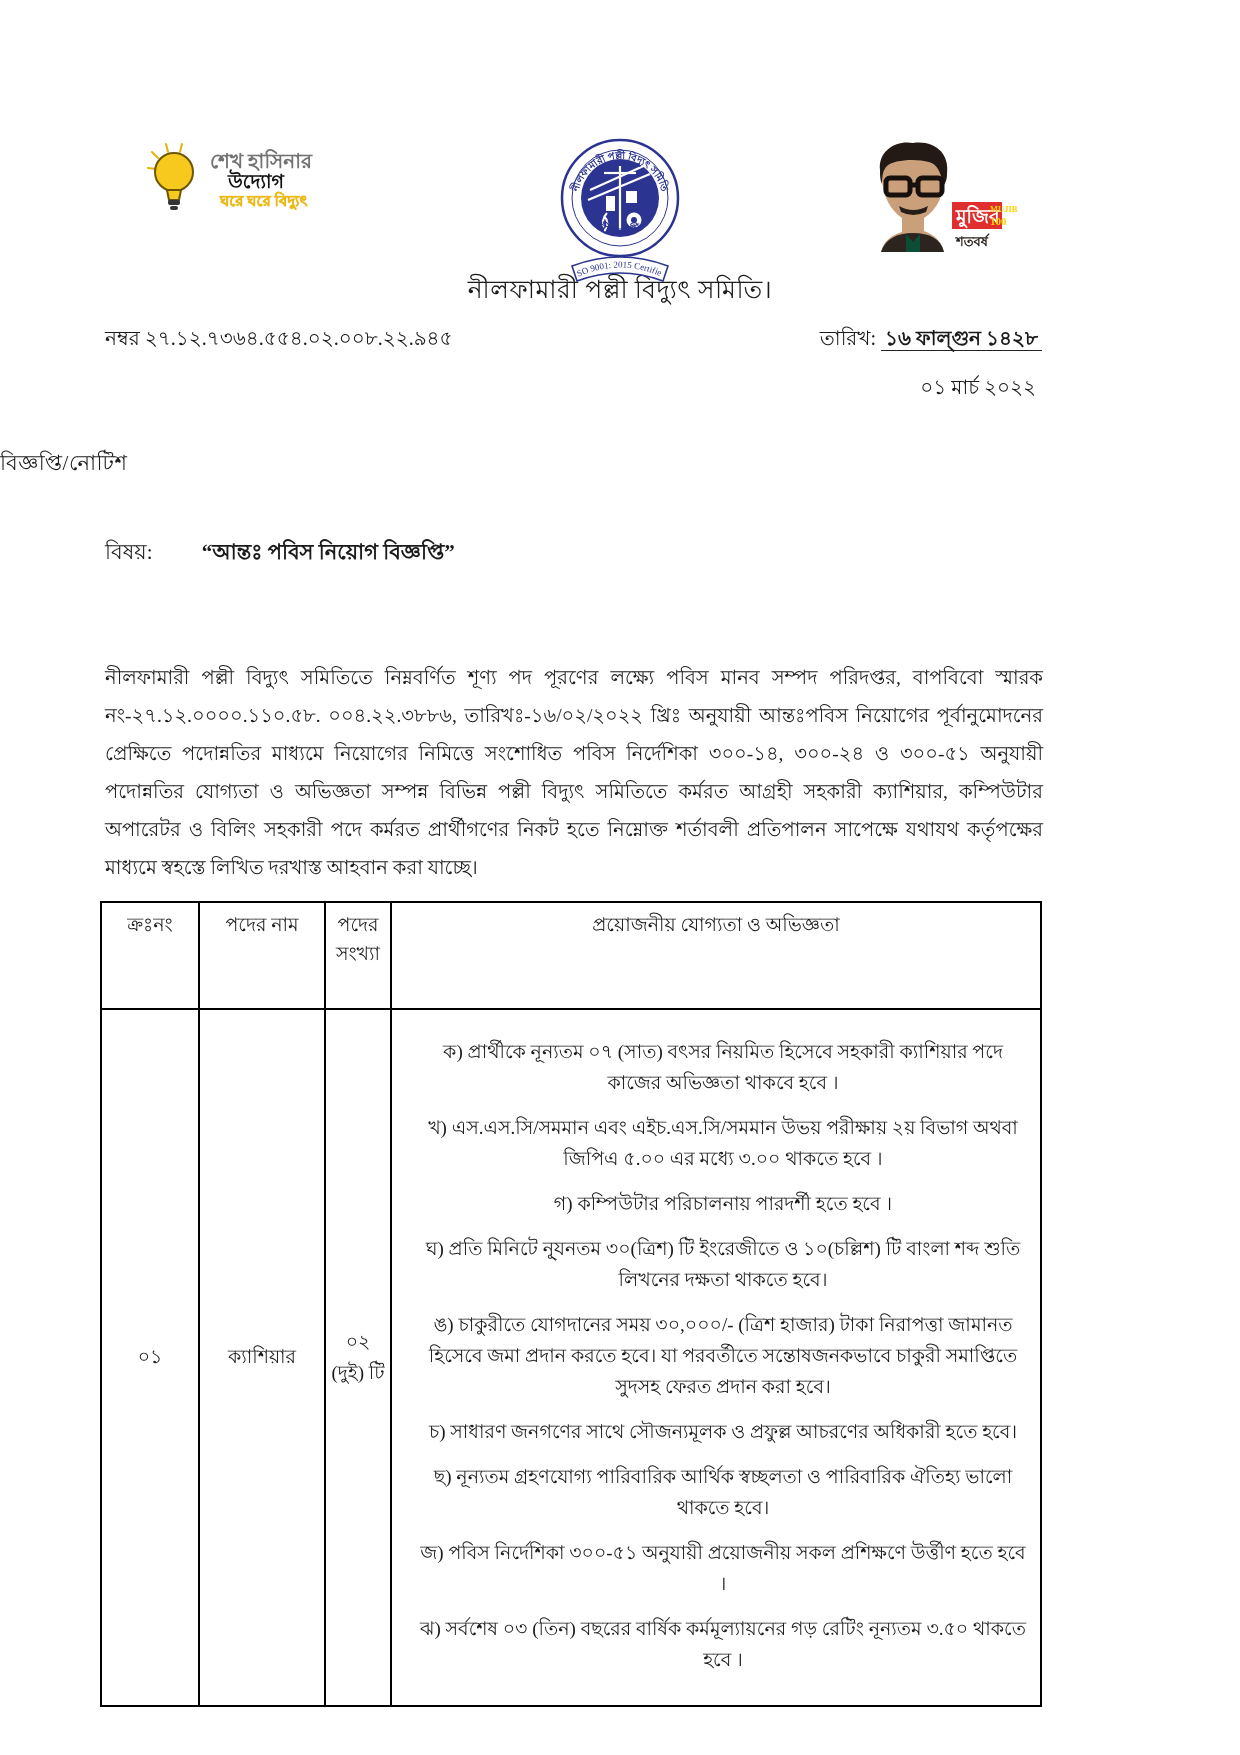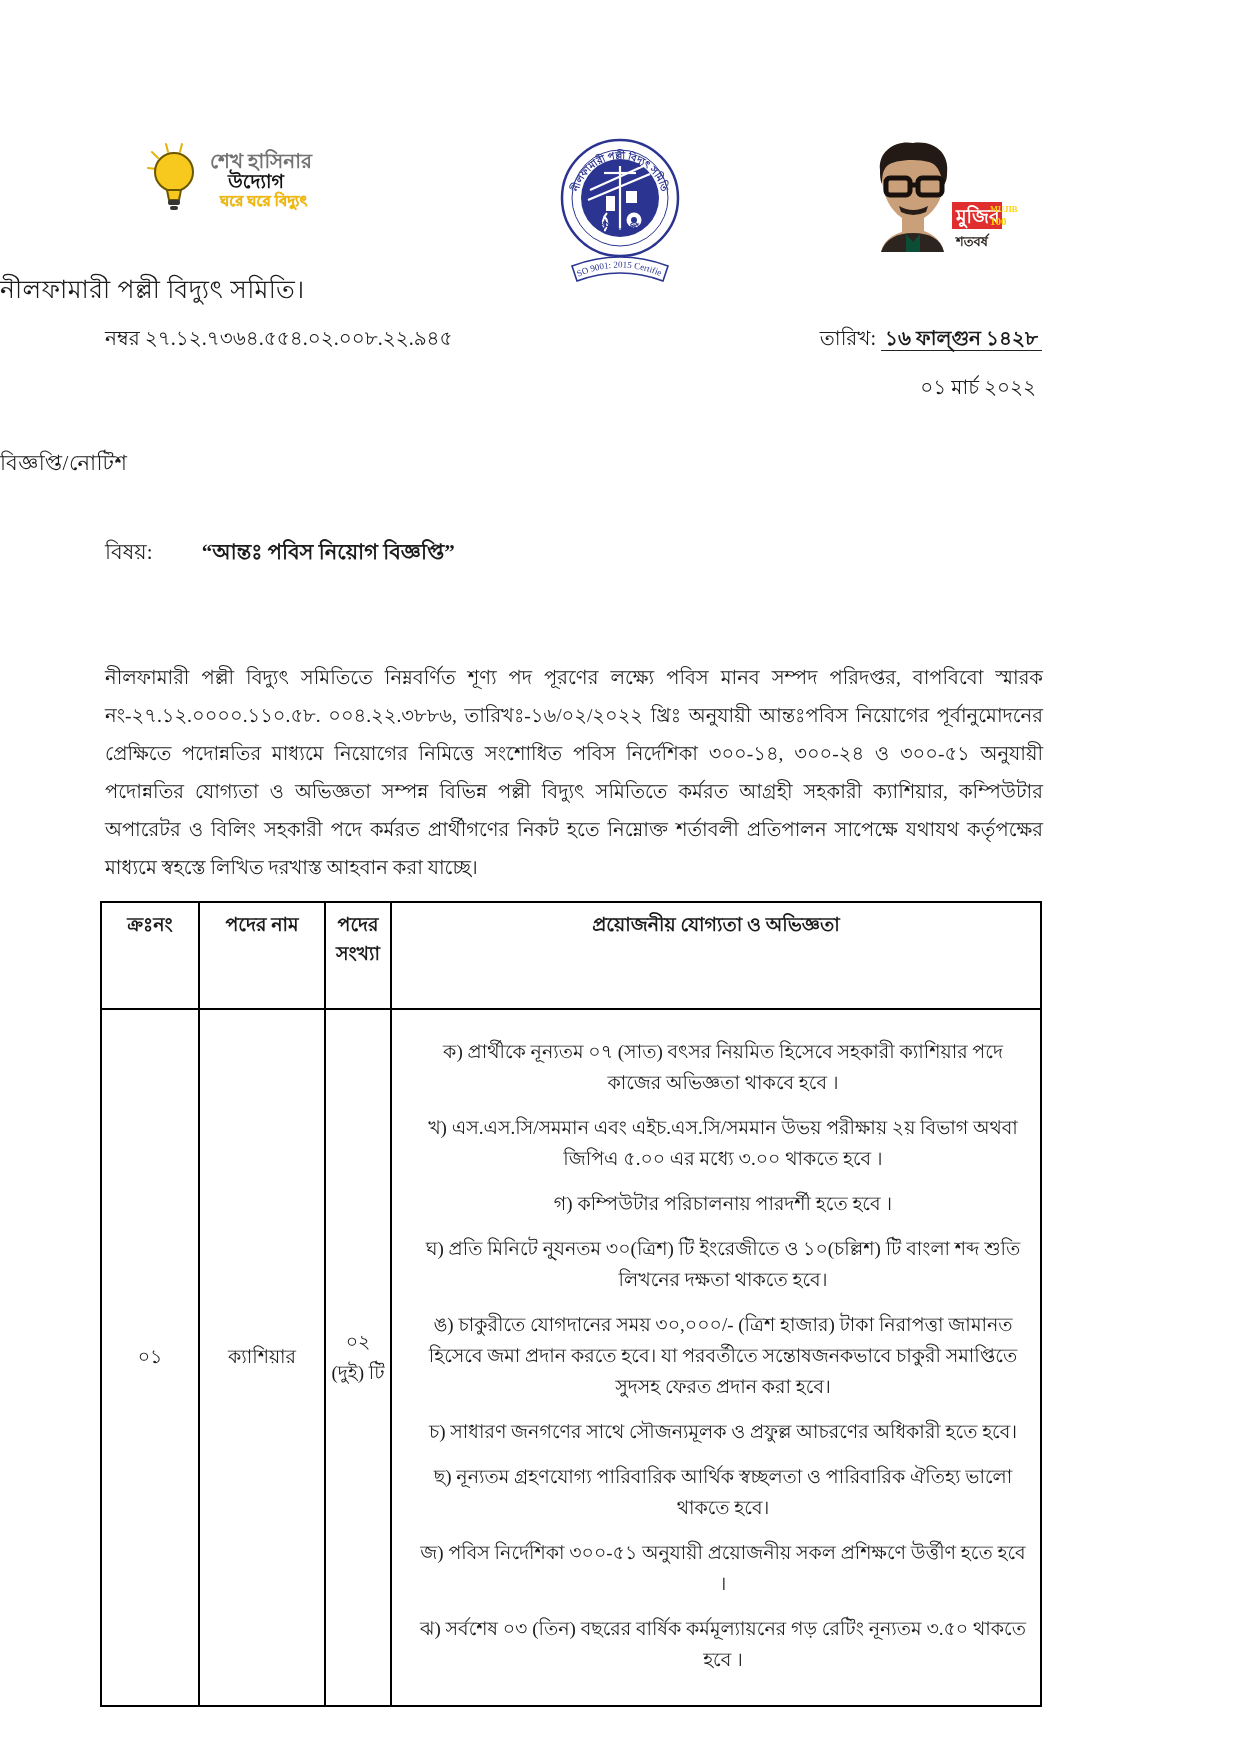--- a/index.html
+++ b/index.html
@@ -17,21 +17,21 @@
   .ll-row { display:flex; align-items:center; gap:6px; }
   .ll-text { line-height:1.05; }
   .ll-l1 { font-size:20px; font-weight:bold; color:#737373; }
   .ll-l2 { font-size:19px; font-weight:bold; color:#111; padding-left:18px; }
   .ll-l3 { font-size:15px; font-weight:bold; color:#f0b90b; margin-top:2px; padding-left:10px;
            text-shadow:0 0 1px #c79a00; }
   .logo-center { position:absolute; left:50%; transform:translateX(-50%); top:0; }
   .logo-right { position:absolute; right:222px; top:2px;text-align:right; }
 
   
-  .org-name { text-align:left; font-size:25px; margin-top:4px; letter-spacing:.5px; }
+  .org-name { text-align:center; font-size:25px; margin-top:4px; letter-spacing:.5px; }
   .org-address { text-align:center; font-size:22px; margin-top:4px; }
 
   .memo-row { display:flex; justify-content:space-between; align-items:flex-start;
               margin:10px 198px 0 105px; }
   .memo-no { font-size:20px; }
   .date-block { text-align:right; font-size:20px; }
   .date-line .date-value { font-weight:bold; border-bottom:1.5px solid #222; padding:0 4px 1px 4px; }
   .date-en { margin-top:16px; padding-right:6px; }
 
   .notice-title { text-align:left; font-size:21px; margin-top:42px; letter-spacing:.5px; }
@@ -40,21 +40,21 @@
   .subject-label { margin-right:44px; }
   .subject-value { font-weight:bold; }
 
   .body-text { margin:88px 100px 0 105px; width:938px; font-size:19.5px;
                line-height:38px; text-align:justify; }
 
   
   table.vacancy { border-collapse:collapse; margin:14px 0 0 100px; width:942px;
                   table-layout:fixed; }
   table.vacancy th, table.vacancy td { border:2px solid #000; }
-  table.vacancy th { font-size:19px; font-weight:bold; vertical-align:top;
+  table.vacancy th { font-size:19px; font-weight:normal; vertical-align:top;
                      padding:8px 4px 40px 4px; text-align:center; line-height:1.5; }
   td.c-serial, td.c-post, td.c-count { text-align:center; vertical-align:middle;
                      font-size:19px; }
   td.c-count { line-height:1.6; padding:0 2px; }
   td.c-reqs { vertical-align:top; padding:26px 14px 16px 28px; }
   td.c-reqs p { font-size:19px; line-height:31px; margin-bottom:14px; text-align:center; }
 </style>
 </head>
 <body>
 

